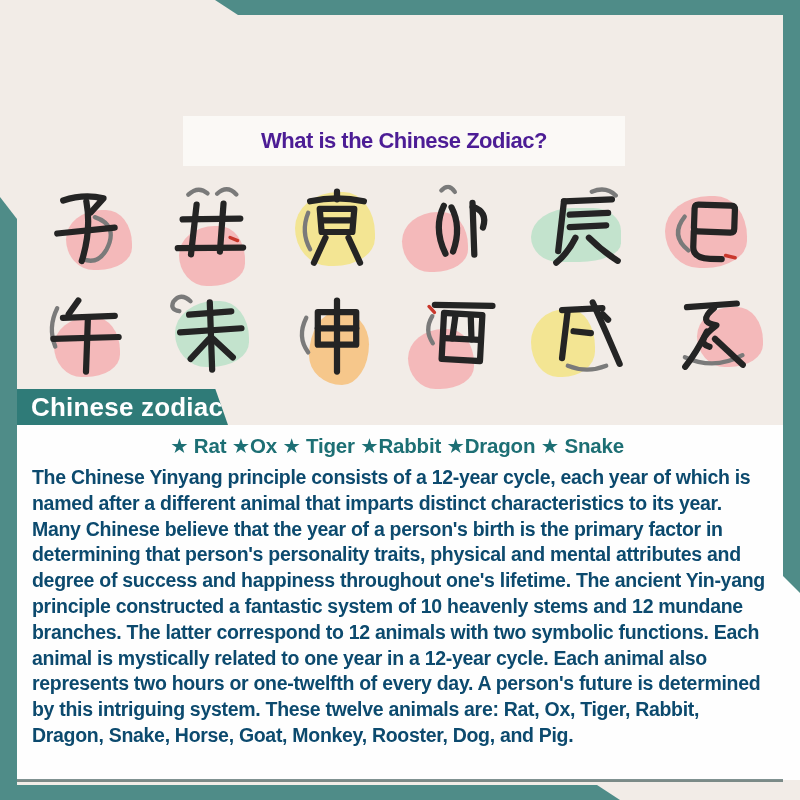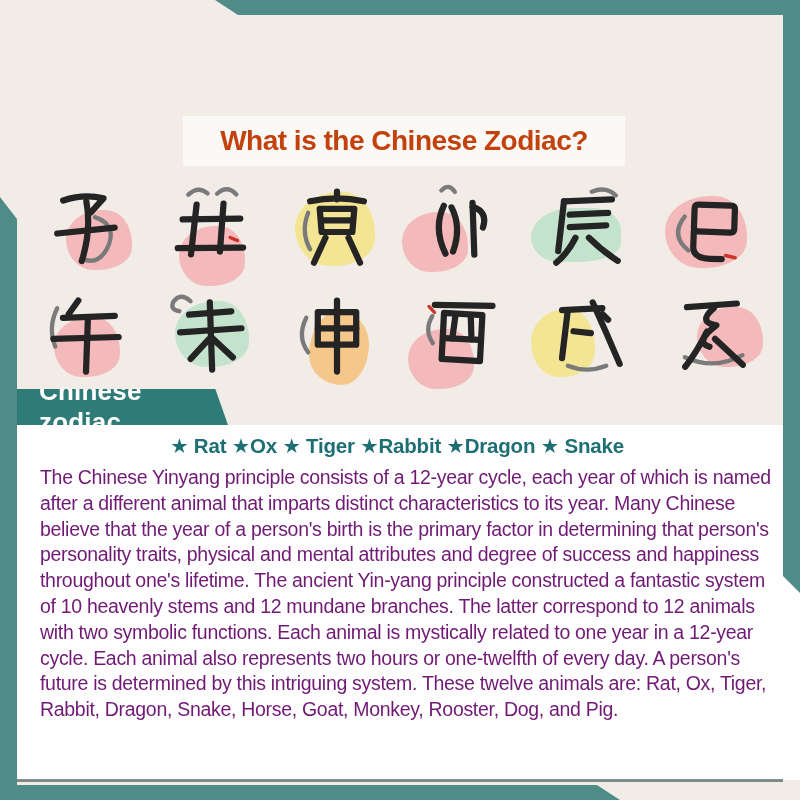--- a/index.html
+++ b/index.html
@@ -13,21 +13,21 @@
   #right-strip{left:783px;top:0;width:17px;height:593px;
     clip-path:polygon(0 0,100% 0,100% 100%,0 576px);}
   #left-strip{left:0;top:197px;width:17px;height:603px;
     clip-path:polygon(0 0,100% 22px,100% 100%,0 100%);}
   #bottom-bar{left:0;top:785px;width:620px;height:15px;
     clip-path:polygon(0 0,597px 0,100% 100%,0 100%);}
 
   
   #title-strip{position:absolute;left:183px;top:116px;width:442px;height:50px;
     background:#fbf9f6;display:flex;align-items:center;justify-content:center;}
-  #page-title{color:#c2410c;font-size:28px;font-weight:bold;letter-spacing:-.5px;white-space:nowrap;}
+  #page-title{color:#4c1d95;font-size:22px;font-weight:bold;letter-spacing:-.5px;white-space:nowrap;}
 
   
   #zodiac-grid{position:absolute;left:24px;top:180px;width:752px;height:210px;
     display:grid;grid-template-columns:repeat(6,1fr);grid-template-rows:105px 105px;}
   .cell{position:relative;}
   .blob{position:absolute;width:66px;height:60px;
     border-radius:58% 42% 55% 45% / 52% 60% 40% 55%;}
   svg.strokes{position:absolute;left:14px;top:4px;width:96px;height:96px;}
   svg.strokes path{fill:none;stroke-linecap:round;stroke-linejoin:round;}
   svg.strokes path.k{stroke:#242424;stroke-width:6.5;}
@@ -44,30 +44,30 @@
   .c8 .blob{left:26px;top:16px;width:74px;height:66px;} .c8 svg{transform:rotate(-2deg);}
   .c9 .blob{left:34px;top:26px;width:60px;height:74px;border-radius:50% 50% 45% 55%/60% 45% 55% 40%;}
   .c10 .blob{left:8px;top:44px;}            .c10 svg{transform:rotate(3deg);}
   .c11 .blob{left:6px;top:24px;width:64px;height:68px;}
   .c12 .blob{left:46px;top:22px;}           .c12 svg{transform:rotate(-2deg);}
 
   
   #banner{position:absolute;left:17px;top:389px;width:211px;height:36px;background:#2f7b78;
     clip-path:polygon(0 0,94% 0,100% 100%,0 100%);
     display:flex;align-items:center;}
-  #banner-label{color:#ffffff;font-size:26px;font-weight:bold;padding-left:22px;letter-spacing:.2px;}
+  #banner-label{color:#ffffff;font-size:26px;font-weight:bold;padding-left:14px;letter-spacing:.2px;}
 
   
   #content-box{position:absolute;left:17px;top:425px;width:783px;height:355px;background:#fefefe;}
   #bottom-line{position:absolute;left:17px;top:779px;width:766px;height:3px;background:#2b4a47;opacity:.6;}
   .star-line{color:#1d6f74;font-weight:bold;font-size:20.5px;line-height:24px;text-align:center;
     width:760px;letter-spacing:-.2px;}
   #star-line-1{margin-top:9px;}
-  #article-paragraph{margin:7px 24px 0 23px;width:735px;color:#701a75;font-size:19.5px;
-    line-height:25.8px;font-weight:normal;letter-spacing:-.3px;}
+  #article-paragraph{margin:7px 24px 0 15px;width:735px;color:#0c4a6e;font-size:19.5px;
+    line-height:25.8px;font-weight:bold;letter-spacing:-.3px;}
 </style>
 </head>
 <body>
 
 <div id="page">
 
   <div id="content-box">
     <div class="star-line" id="star-line-1">★ Rat ★Ox ★ Tiger ★Rabbit ★Dragon ★ Snake</div>
     <div id="article-paragraph">The Chinese Yinyang principle consists of a 12-year cycle, each year of which is named after a different animal that imparts distinct characteristics to its year. Many Chinese believe that the year of a person's birth is the primary factor in determining that person's personality traits, physical and mental attributes and degree of success and happiness throughout one's lifetime. The ancient Yin-yang principle constructed a fantastic system of 10 heavenly stems and 12 mundane branches. The latter correspond to 12 animals with two symbolic functions. Each animal is mystically related to one year in a 12-year cycle. Each animal also represents two hours or one-twelfth of every day. A person's future is determined by this intriguing system. These twelve animals are: Rat, Ox, Tiger, Rabbit, Dragon, Snake, Horse, Goat, Monkey, Rooster, Dog, and Pig.</div>
   </div>

